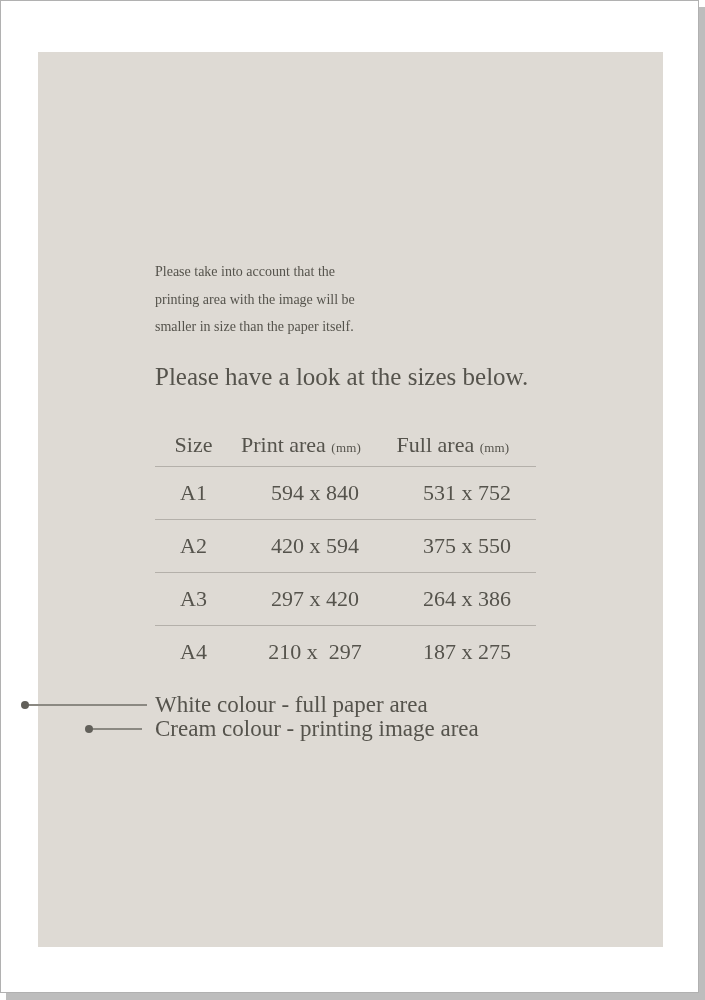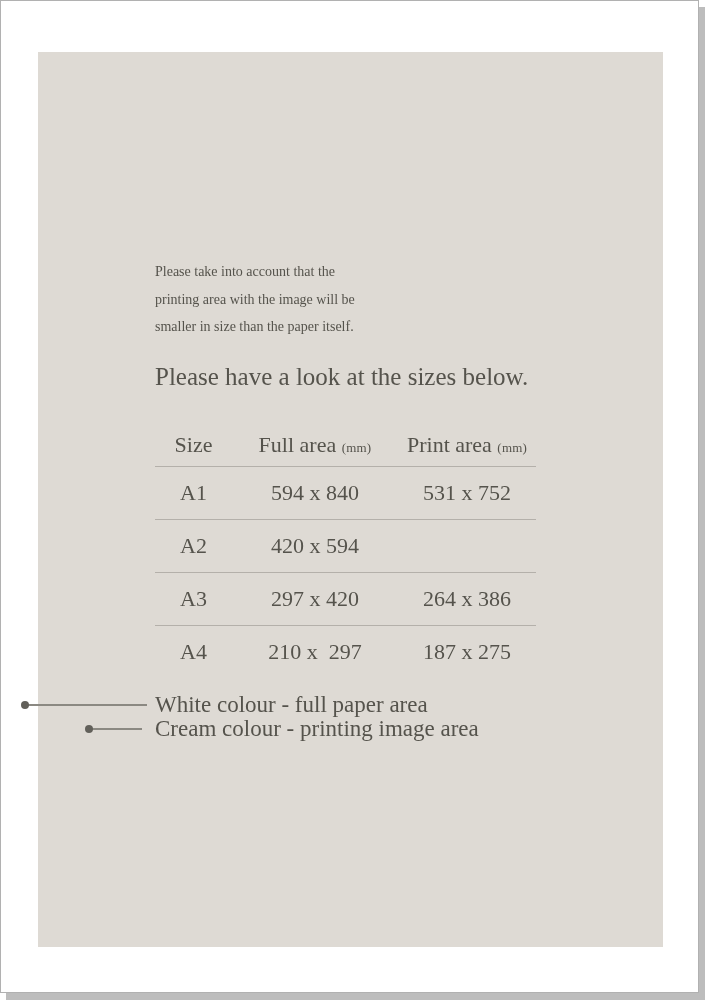--- a/index.html
+++ b/index.html
@@ -82,31 +82,32 @@
   <div>Please take into account that the</div>
   <div>printing area with the image will be</div>
   <div>smaller in size than the paper itself.</div>
 </div>
 
 <div class="subtitle">Please have a look at the sizes below.</div>
 
 <div class="sizes-table">
   <div class="t-row t-header">
     <div class="cell c-size">Size</div>
+    <div class="cell c-print"><span>Print area</span> <span class="unit">(mm)</span></div>
     <div class="cell c-full"><span>Full area</span> <span class="unit">(mm)</span></div>
-    <div class="cell c-print"><span>Print area</span> <span class="unit">(mm)</span></div>
   </div>
   <div class="t-row">
     <div class="cell c-size">A1</div>
     <div class="cell c-full">594 x 840</div>
     <div class="cell c-print">531 x 752</div>
   </div>
   <div class="t-row">
     <div class="cell c-size">A2</div>
     <div class="cell c-full">420 x 594</div>
+    <div class="cell c-print">375 x 550</div>
   </div>
   <div class="t-row">
     <div class="cell c-size">A3</div>
     <div class="cell c-full">297 x 420</div>
     <div class="cell c-print">264 x 386</div>
   </div>
   <div class="t-row t-last">
     <div class="cell c-size">A4</div>
     <div class="cell c-full">210 x  297</div>
     <div class="cell c-print">187 x 275</div>

